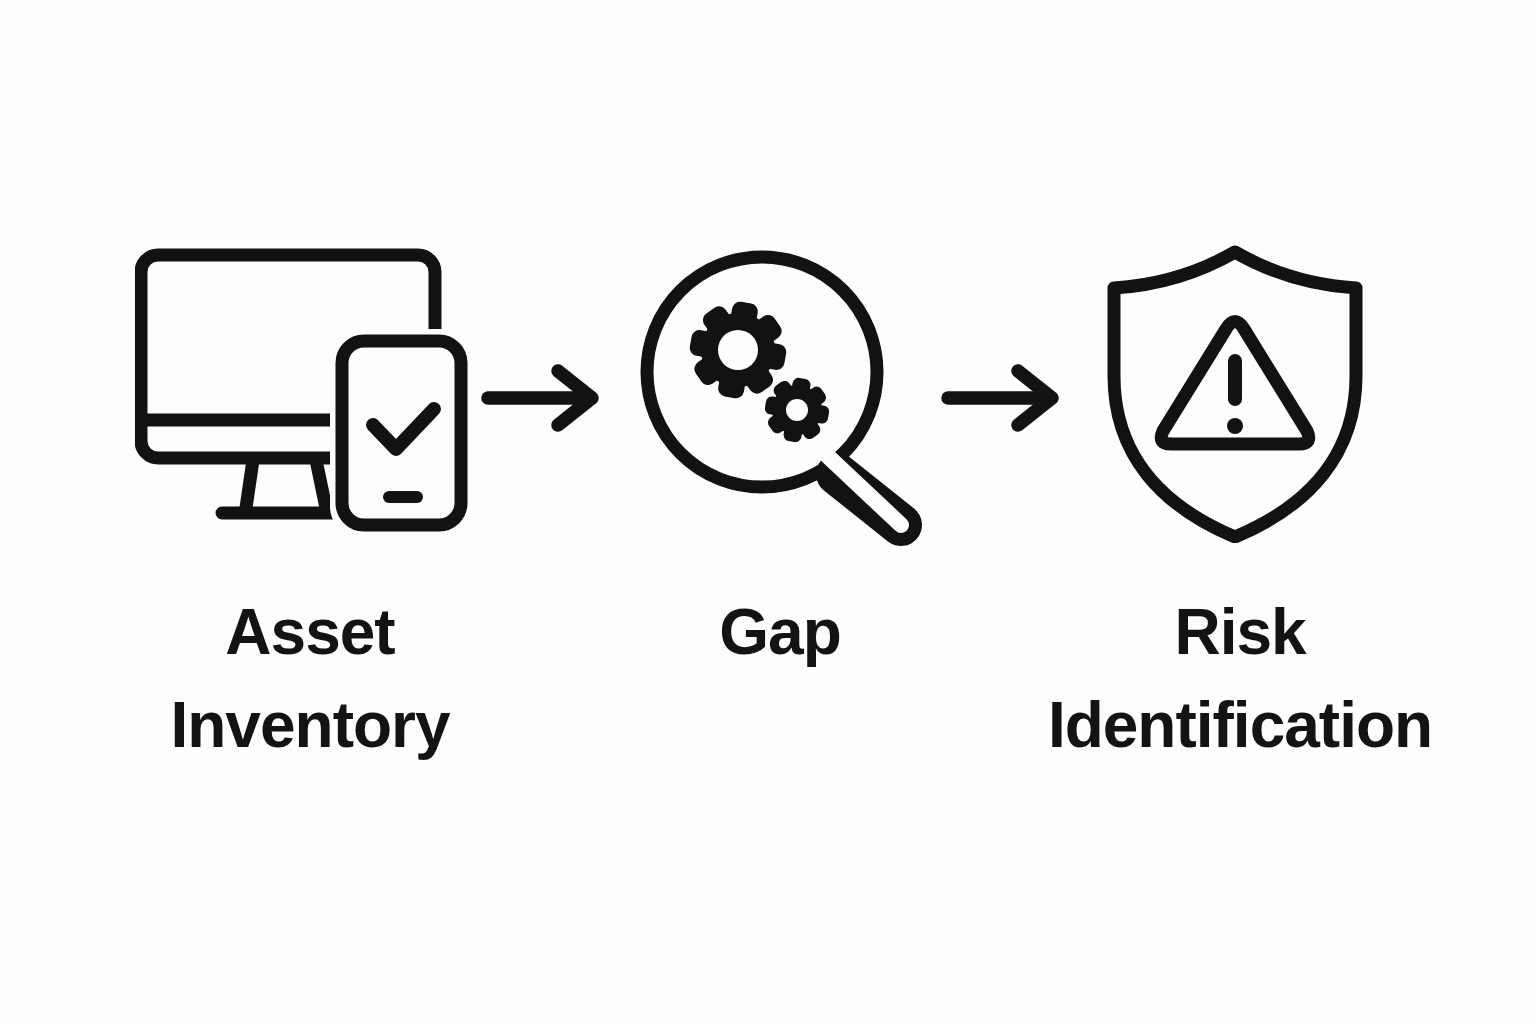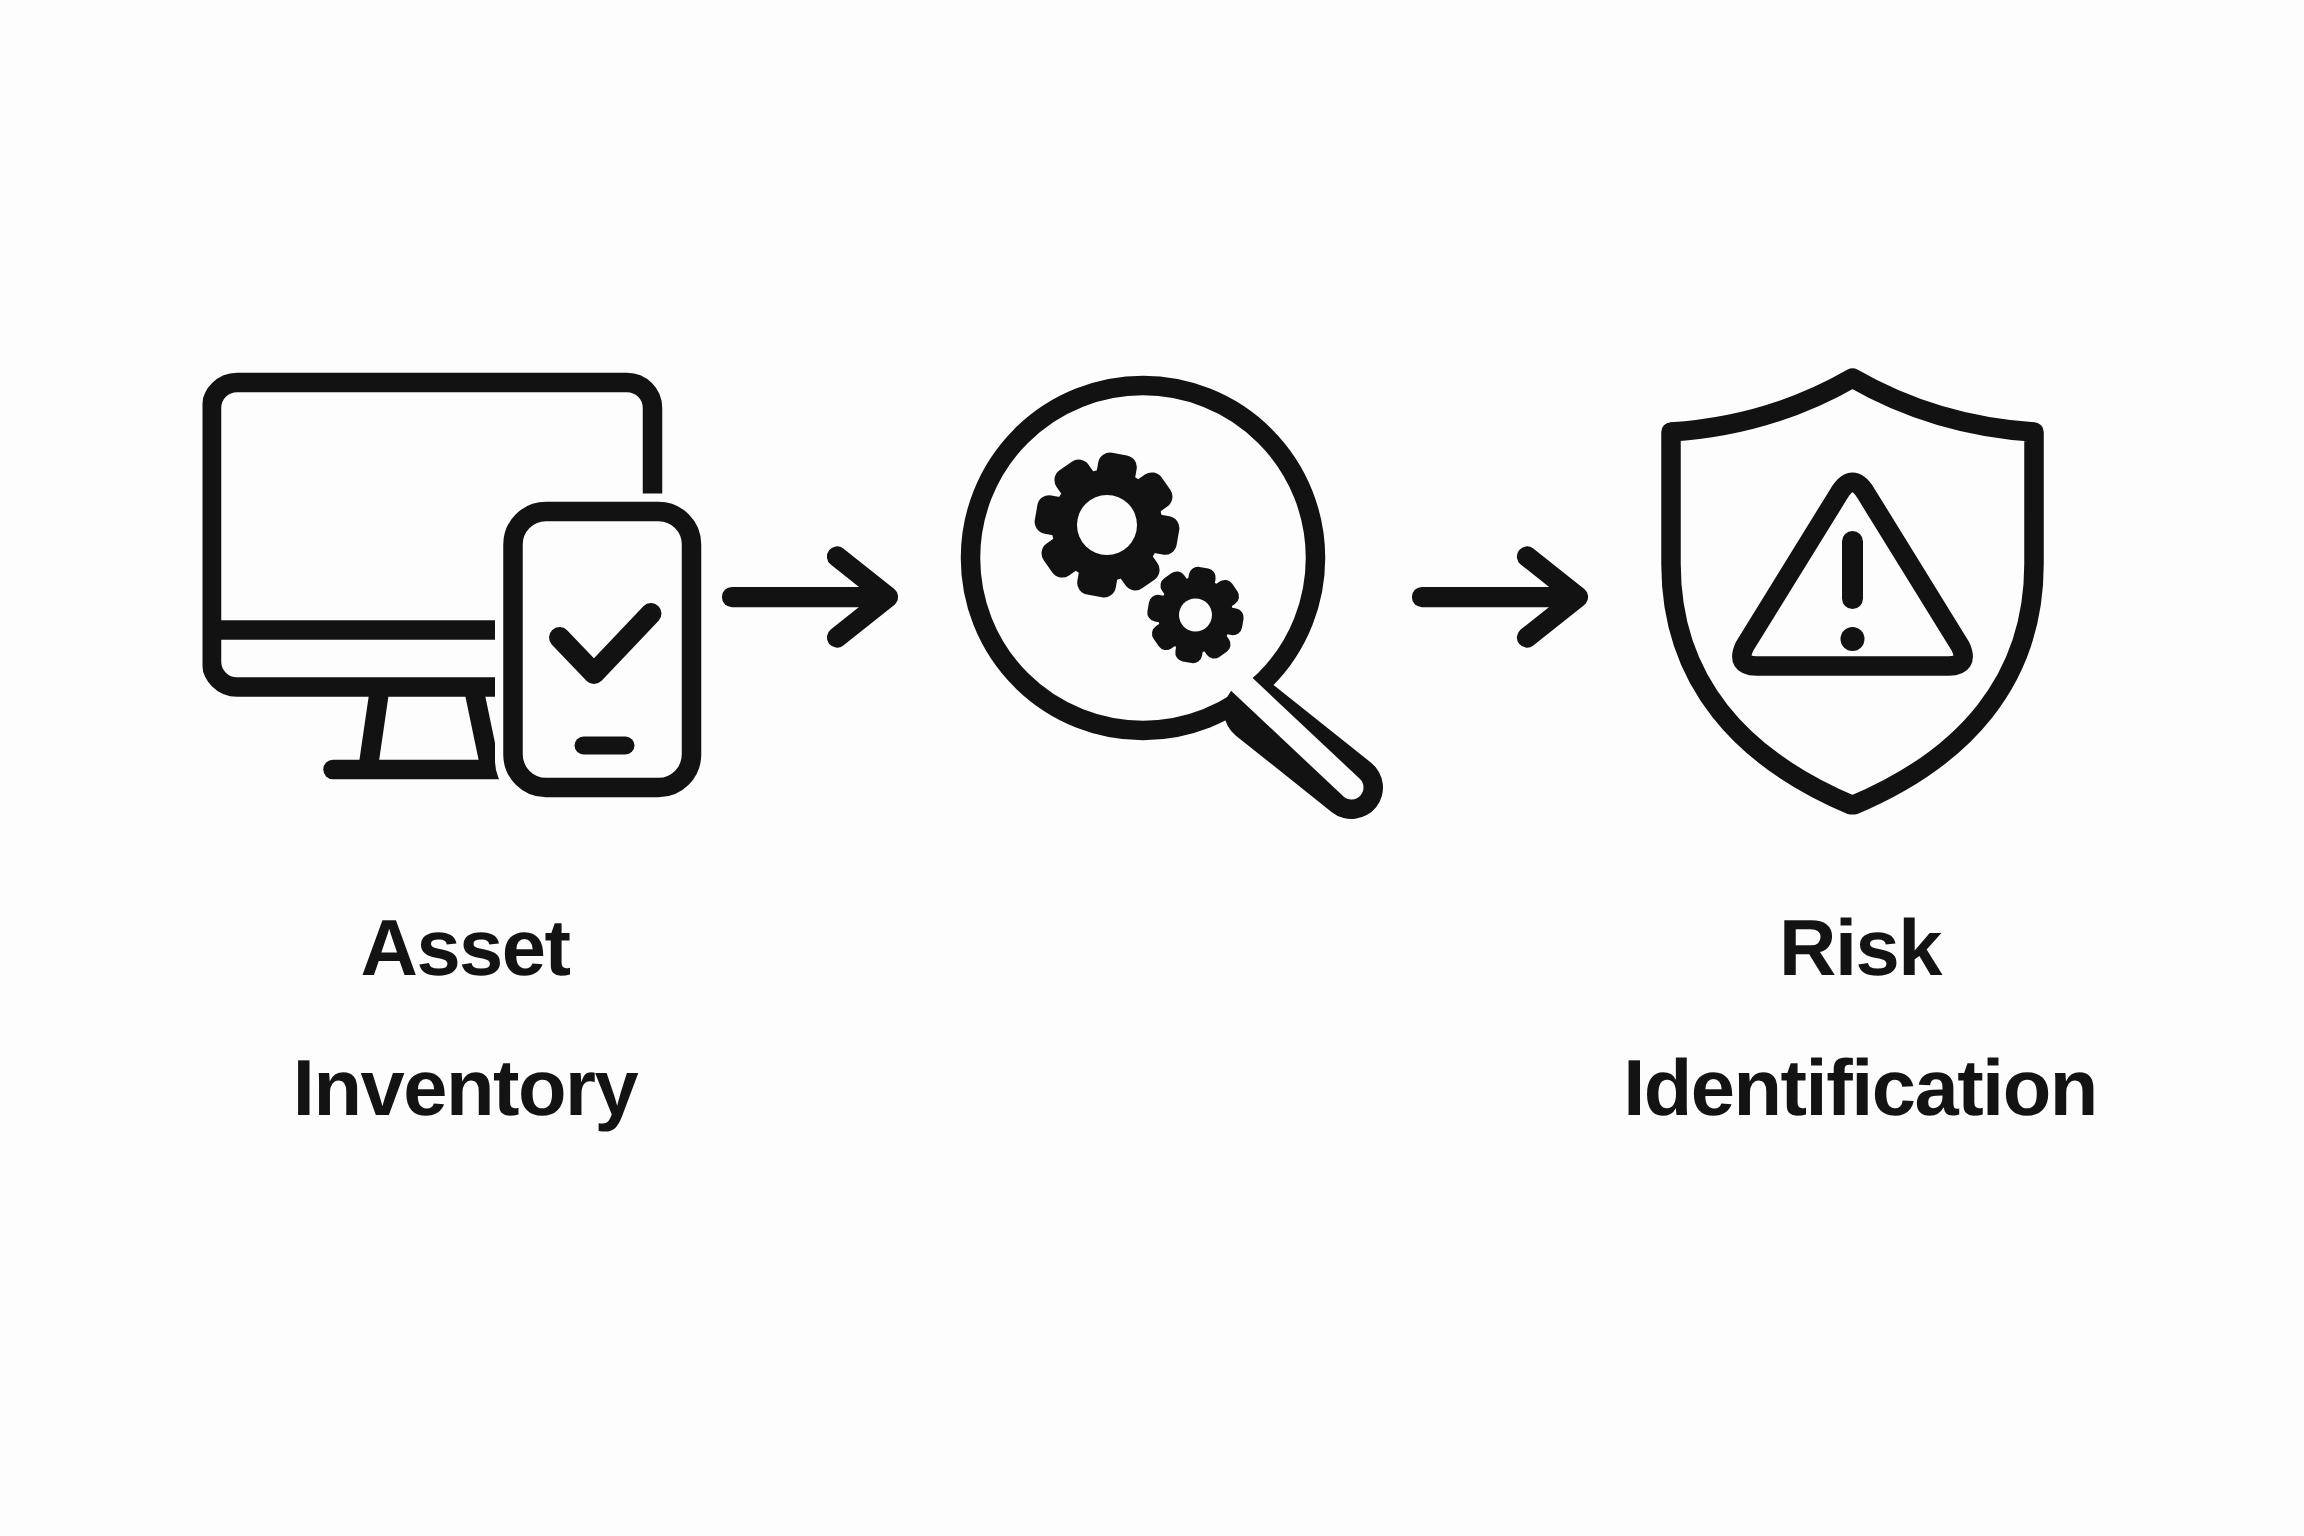--- a/index.html
+++ b/index.html
@@ -11,21 +11,21 @@
     color:#121212;
     font-family:"Liberation Sans",sans-serif;
   }
   .abs{position:absolute;}
   .step-label{
     position:absolute;
     top:586px;
     width:480px;
     text-align:center;
     font-weight:700;
-    font-size:53px;
+    font-size:64px;
     line-height:93px;
     letter-spacing:-1px;
     color:#131313;
     white-space:nowrap;
   }
   .lbl-1{left:70px;}
   .lbl-2{left:540px;}
   .lbl-3{left:1000px;}
   .icon-1{left:135px;top:248px;}
   .arrow-1{left:480px;top:348px;}
@@ -140,20 +140,21 @@
     <line x1="132" y1="118" x2="132" y2="156" stroke="#121212" stroke-width="14" stroke-linecap="round"></line>
     <circle cx="132" cy="183" r="8" fill="#121212"></circle>
   </svg>
 
   <div class="step-label lbl-1">
     <div>Asset</div>
     <div>Inventory</div>
   </div>
 
   <div class="step-label lbl-2">
+    <div>Gap</div>
   </div>
 
   <div class="step-label lbl-3">
     <div>Risk</div>
     <div>Identification</div>
   </div>
 
 </div>
 
 </body></html>

